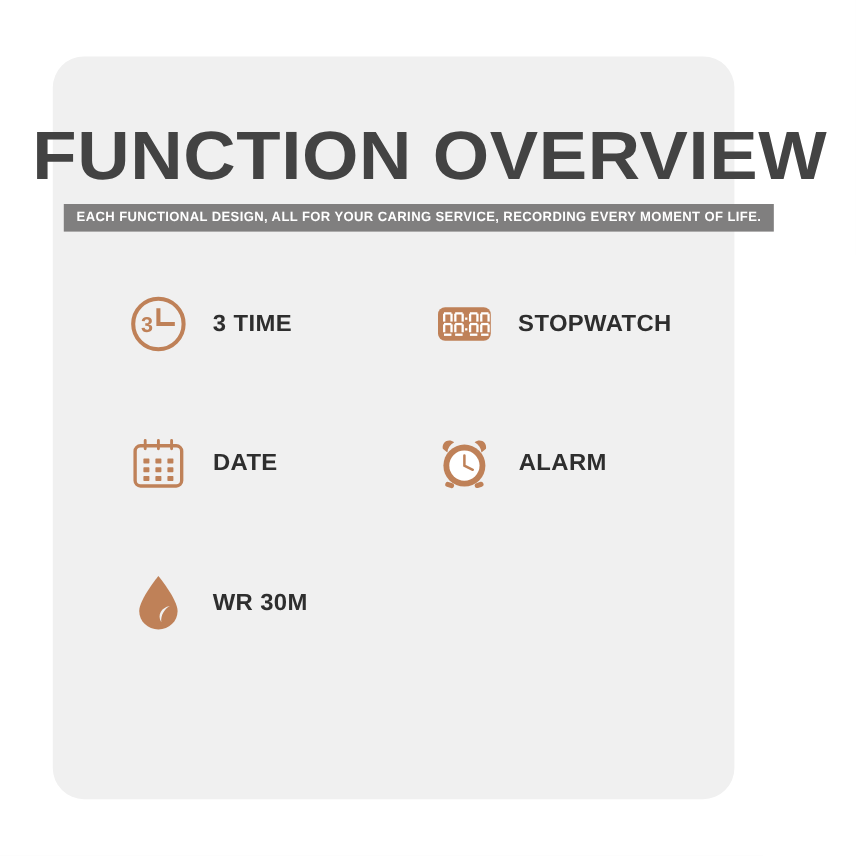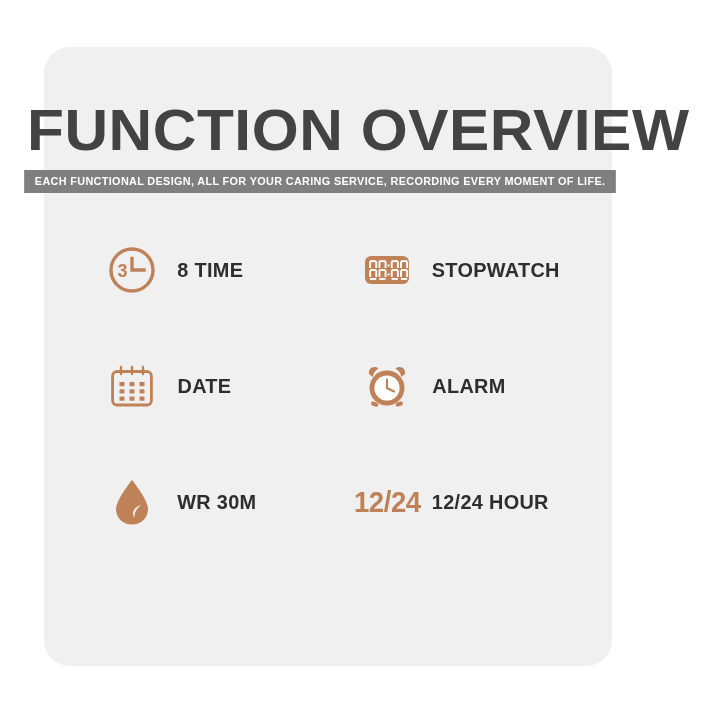--- a/index.html
+++ b/index.html
@@ -44,21 +44,21 @@
     transform: scaleX(1.06);
     line-height: 1;
     white-space: nowrap;
   }
   .subtitle-wrap {
     position: absolute;
     left: 0;
     right: 16px;
     top: 123px;
     display: flex;
-    justify-content: center;
+    justify-content: flex-start;
   }
   .subtitle {
     background: #807f7f;
     color: #ffffff;
     font-family: "Liberation Sans Narrow", "Liberation Sans", sans-serif;
     font-size: 11.2px;
     font-weight: 700;
     letter-spacing: 0.35px;
     padding: 5px 11px 5px 11px;
     white-space: nowrap;
@@ -122,21 +122,21 @@
     <div class="grid">
 
       <div class="feature">
         <span class="ico">
           <svg width="50" height="50" viewBox="0 0 50 50">
             <circle cx="25" cy="25" r="21" fill="none" stroke="#bf8158" stroke-width="3.4"></circle>
             <path d="M25 13.5 L25 25 L37 25" fill="none" stroke="#bf8158" stroke-width="3.4" stroke-linecap="square" stroke-linejoin="miter"></path>
             <text x="15.5" y="32" font-family="'Liberation Sans Narrow','Liberation Sans',sans-serif" font-size="18" font-weight="700" fill="#bf8158" text-anchor="middle">3</text>
           </svg>
         </span>
-        <span class="flabel">8 TIME</span>
+        <span class="flabel">3 TIME</span>
       </div>
 
       <div class="feature">
         <span class="ico">
           <svg width="50" height="50" viewBox="0 0 50 50">
             <rect x="3" y="11" width="44" height="28" rx="6" ry="6" fill="#bf8158"></rect>
             <g fill="#ffffff">
 
               <rect x="8" y="15.2" width="6.2" height="1.9"></rect>
               <rect x="7.2" y="16.4" width="1.9" height="6.6"></rect>
@@ -219,22 +219,16 @@
       <div class="feature">
         <span class="ico">
           <svg width="50" height="50" viewBox="0 0 50 50">
             <path d="M25 3 C25 3 9 22.5 9 32.2 C9 40.9 16.2 47.5 25 47.5 C33.8 47.5 41 40.9 41 32.2 C41 22.5 25 3 25 3 Z" fill="#bf8158"></path>
             <path d="M34.5 28 C30 30.5 26.8 35.8 27.4 41.5 C23.8 35.5 27.5 29.2 34.5 28 Z" fill="#f0f0f0"></path>
           </svg>
         </span>
         <span class="flabel">WR 30M</span>
       </div>
 
-      <div class="feature">
-        <span class="ico">
-          <span class="texticon">12/24</span>
-        </span>
-        <span class="flabel">12/24 HOUR</span>
-      </div>
 
     </div>
   </div>
 </div>
 
 </body></html>

